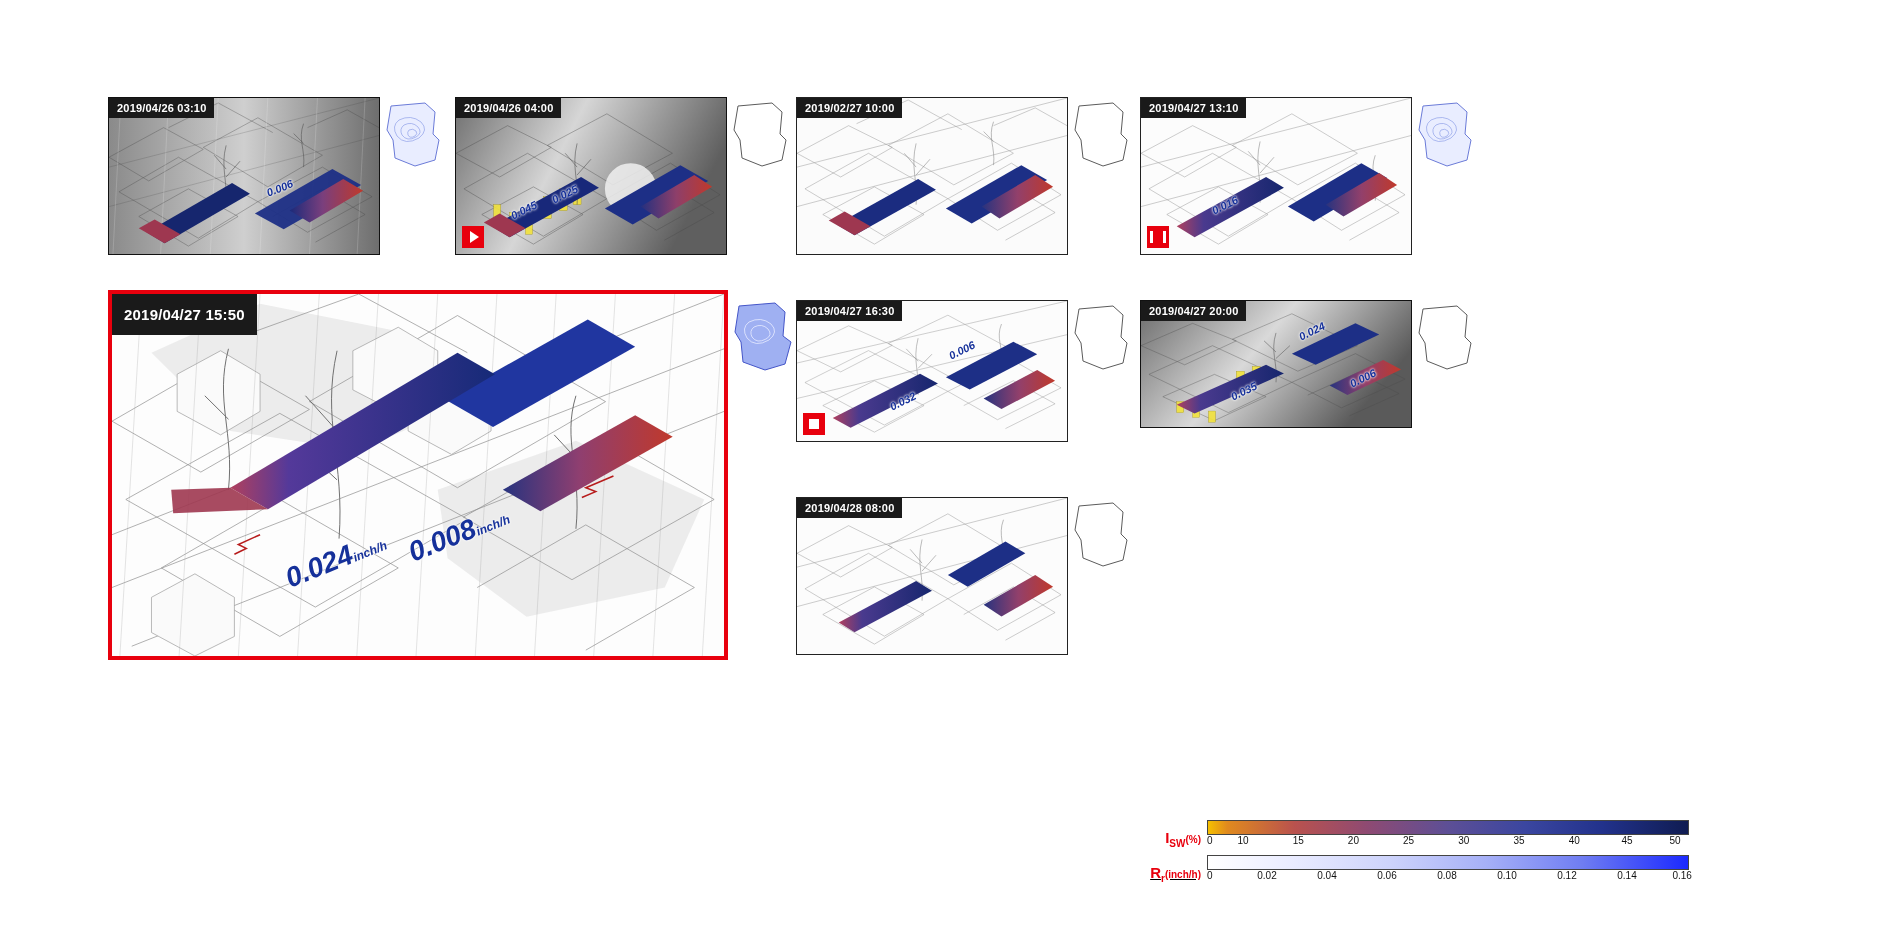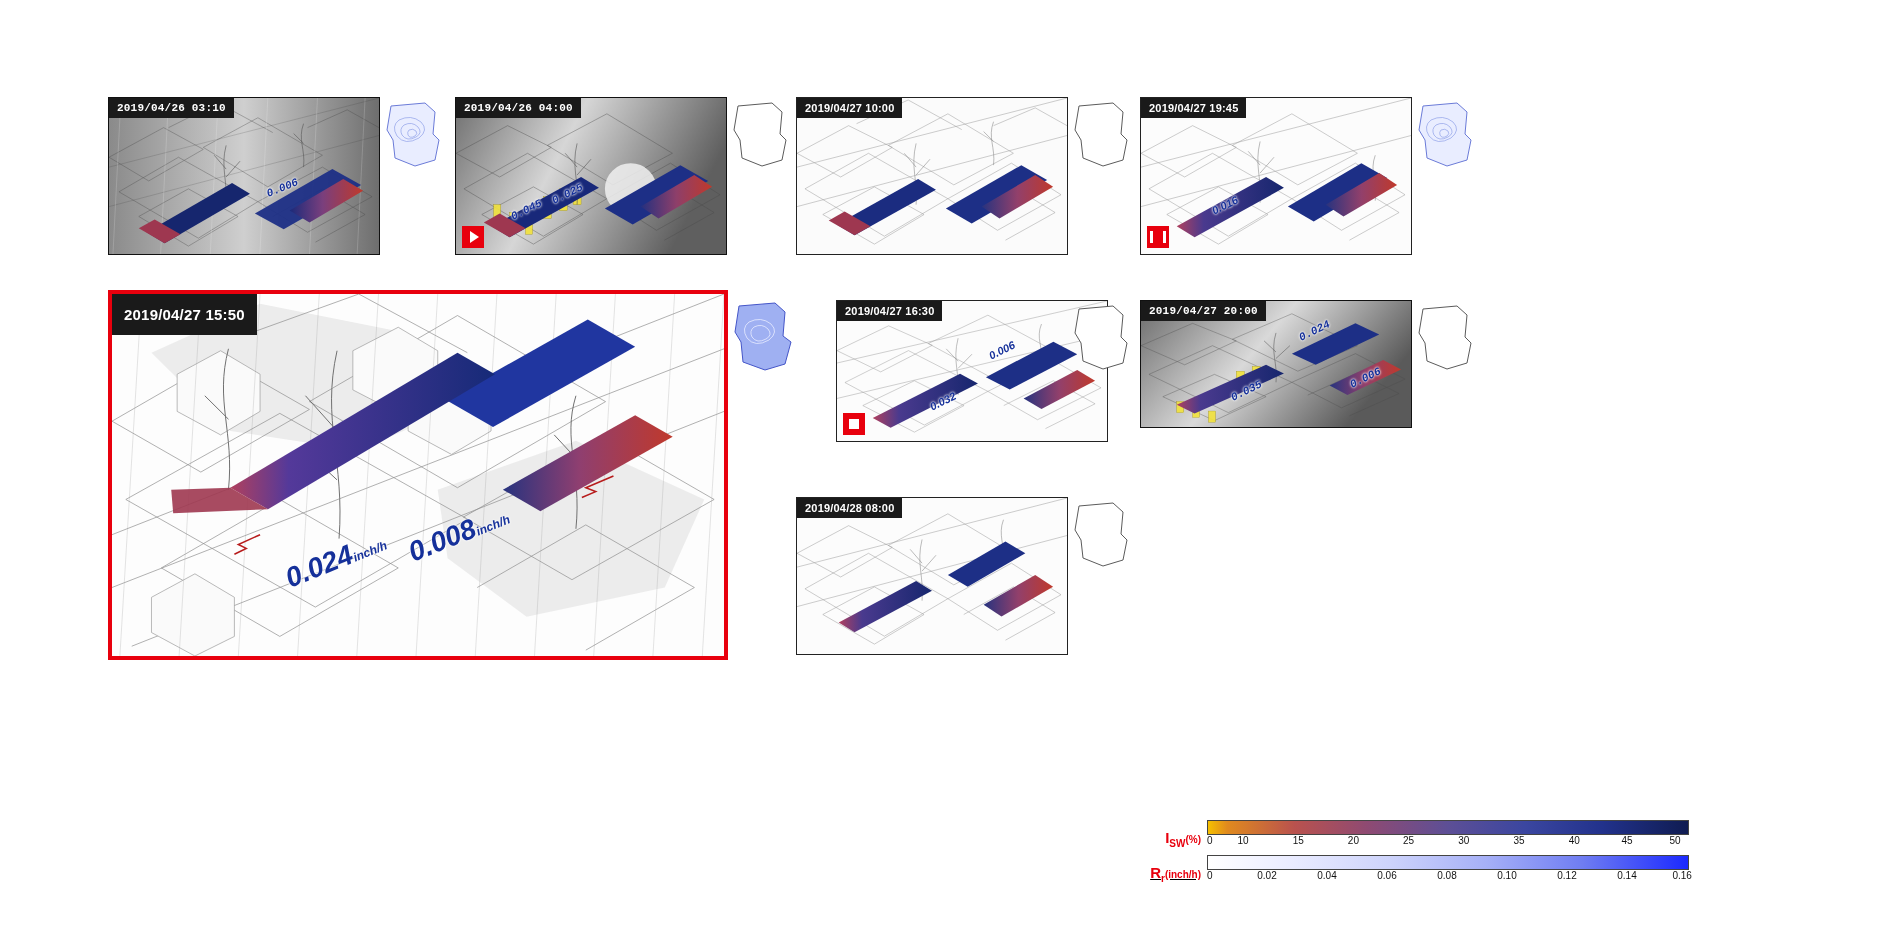--- a/index.html
+++ b/index.html
@@ -1,20 +1,20 @@
 <!DOCTYPE html>
 <html><head>
 <meta charset="utf-8">
 <style>
   html,body{margin:0;padding:0;background:#ffffff;}
   body{width:1900px;height:927px;position:relative;overflow:hidden;
        font-family:"Liberation Sans",sans-serif;}
   .panel{position:absolute;box-sizing:border-box;overflow:hidden;}
   .frame{background:#f2f2f2;border:1px solid #111;}
-  .frame.dark{background:#f9a8d4;font-family:Liberation Mono, monospace;}
+  .frame.dark{background:#f9a8d4;}
   .frame.light{background:#fbfbfb;border:1px solid #222;}
   .frame.peak{border:4px solid #e8000d;background:#fdfdfd;}
   .ts{position:absolute;left:0;top:0;background:#1a1a1a;color:#fff;
       font-size:11px;font-weight:bold;padding:4px 8px;letter-spacing:.2px;
       white-space:nowrap;z-index:6;}
   .frame.peak .ts{font-size:15px;padding:12px 12px;}
   
   .scene{position:absolute;inset:0;}
   .scene svg{position:absolute;left:0;top:0;width:100%;height:100%;}
   .ctrl{position:absolute;left:6px;bottom:6px;width:22px;height:22px;
@@ -199,21 +199,21 @@
       <g stroke="#8d8d8d" fill="none" stroke-width="0.6">
         <path d="M120 108 C122 84,114 70,120 46 M120 70 L108 56 M120 78 L134 62"></path>
         <path d="M198 68 C200 50,192 40,198 24 M198 44 L188 34"></path>
       </g>
       <polygon points="150,112 226,68 252,83 176,127" fill="#1d2f86"></polygon>
       <polygon points="40,128 122,82 140,93 58,139" fill="#1b2c80"></polygon>
       <polygon points="32,124 58,139 74,130 48,115" fill="#9e3750"></polygon>
       <polygon points="186,110 240,78 258,90 204,122" fill="url(#hot3)"></polygon>
     </svg>
   </div>
-  <div class="ts">2019/04/27 10:00</div>
+  <div class="ts">2019/02/27 10:00</div>
 </div>
 <div class="minimap" style="left:1073px;top:100px;width:58px;height:72px;">
   <svg width="58" height="72" viewBox="0 0 58 72">
     <path d="M6 6 L40 3 L50 12 L48 34 L54 40 L50 60 L30 66 L10 58 L8 40 L2 30 Z" fill="#ffffff" stroke="#5b5b5b" stroke-width="1"></path>
   </svg>
 </div>
 
 <div class="panel frame light" style="left:1140px;top:97px;width:272px;height:158px;">
   <div class="scene">
     <svg viewBox="0 0 272 158" preserveAspectRatio="none">
@@ -242,21 +242,21 @@
       </g>
       <g stroke="#8d8d8d" fill="none" stroke-width="0.6">
         <path d="M120 106 C122 82,114 68,120 44 M120 68 L108 54 M120 76 L134 60"></path>
         <path d="M236 104 C238 86,230 74,236 58"></path>
       </g>
       <polygon points="148,110 222,66 248,81 174,125" fill="#1d2f86"></polygon>
       <polygon points="36,130 126,80 144,91 54,141" fill="url(#cool4)"></polygon>
       <polygon points="186,108 240,76 258,88 204,120" fill="url(#hot4)"></polygon>
     </svg>
   </div>
-  <div class="ts">2019/04/27 19:45</div>
+  <div class="ts">2019/04/27 13:10</div>
   <div class="ctrl pause">
       <i></i>
     </div>
   <div class="val" style="left:26%;top:65%;transform:rotate(-26deg);">
     <span>0.016</span>
   </div>
 </div>
 <div class="minimap" style="left:1417px;top:100px;width:58px;height:72px;">
   <svg width="58" height="72" viewBox="0 0 58 72">
     <path d="M6 6 L40 3 L50 12 L48 34 L54 40 L50 60 L30 66 L10 58 L8 40 L2 30 Z" fill="#e9edff" stroke="#6b7bd8" stroke-width="1"></path>
@@ -345,21 +345,21 @@
 <div class="minimap" style="left:733px;top:300px;width:62px;height:78px;">
   <svg width="62" height="78" viewBox="0 0 62 78">
     <path d="M6 6 L42 3 L52 12 L50 36 L58 42 L52 64 L32 70 L10 62 L8 42 L2 32 Z" fill="#9fb0f2" stroke="#4455c8" stroke-width="1"></path>
     <g fill="none" stroke="#e8ecff" stroke-width="0.8">
       <path d="M16 22 q12 -6 22 2 q8 8 -2 16 q-14 8 -22 -2 q-6 -10 2 -16"></path>
       <path d="M21 27 q8 -4 14 2 q5 6 -2 10 q-9 5 -14 -2 q-3 -6 2 -10"></path>
     </g>
   </svg>
 </div>
 
-<div class="panel frame light" style="left:796px;top:300px;width:272px;height:142px;margin-left:40px;">
+<div class="panel frame light" style="left:796px;top:300px;width:272px;height:142px;">
   <div class="scene">
     <svg viewBox="0 0 272 158" preserveAspectRatio="none">
       <defs>
         <linearGradient id="hot6" x1="0" y1="0" x2="1" y2="0">
           <stop offset="0" stop-color="#27337f"></stop>
             <stop offset="0.5" stop-color="#92406b"></stop>
             <stop offset="1" stop-color="#c0392b"></stop>
         </linearGradient>
         <linearGradient id="cool6" x1="0" y1="0" x2="1" y2="0">
           <stop offset="0" stop-color="#b0405e"></stop>

